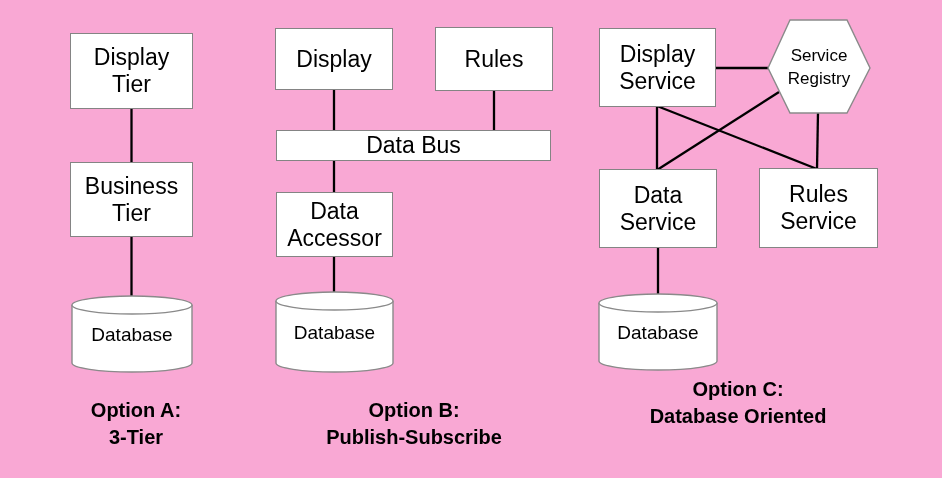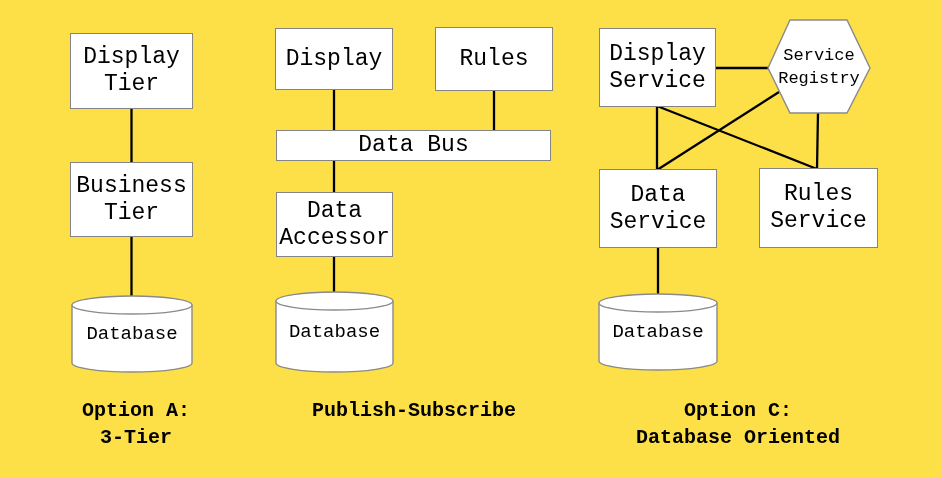--- a/index.html
+++ b/index.html
@@ -1,18 +1,18 @@
 <!DOCTYPE html>
 <html><head>
 <meta charset="utf-8">
 <style>
   html,body{margin:0;padding:0;background:#ffffff;}
   .canvas{
-    position:relative;width:942px;height:478px;background:#fde047;
-    font-family:Liberation Mono, monospace;color:#000;overflow:hidden;
+    position:relative;width:942px;height:478px;background:#f9a8d4;
+    font-family:Liberation Sans, sans-serif;color:#000;overflow:hidden;
   }
   .layer{position:absolute;left:0;top:0;}
   .node{
     position:absolute;box-sizing:border-box;background:#ffffff;
     border:1.5px solid #848484;
     display:flex;flex-direction:column;align-items:center;justify-content:center;
     font-size:23px;line-height:27px;text-align:center;
   }
   .shape-label{
     position:absolute;display:flex;flex-direction:column;align-items:center;justify-content:center;
@@ -88,38 +88,39 @@
   </div>
   <div class="node" style="left:276px;top:130px;width:275px;height:31px;">
     <div>Data Bus</div>
   </div>
   <div class="node" style="left:276px;top:192px;width:117px;height:65px;">
     <div>Data</div>
     <div>Accessor</div>
   </div>
   <div class="shape-label" style="left:276px;top:301px;width:117px;height:62px;">Database</div>
   <div class="caption" style="left:294px;top:397px;width:240px;">
+    <div>Option B:</div>
     <div>Publish-Subscribe</div>
   </div>
 
   <div class="node" style="left:599px;top:28px;width:117px;height:79px;">
     <div>Display</div>
     <div>Service</div>
   </div>
   <div class="shape-label hex-label" style="left:768px;top:20px;width:102px;height:93px;">
     <div>Service</div>
     <div>Registry</div>
   </div>
   <div class="node" style="left:599px;top:169px;width:118px;height:79px;">
     <div>Data</div>
     <div>Service</div>
   </div>
   <div class="node" style="left:759px;top:168px;width:119px;height:80px;">
     <div>Rules</div>
     <div>Service</div>
   </div>
   <div class="shape-label" style="left:599px;top:303px;width:118px;height:58px;">Database</div>
-  <div class="caption" style="left:618px;top:397px;width:240px;">
+  <div class="caption" style="left:618px;top:376px;width:240px;">
     <div>Option C:</div>
     <div>Database Oriented</div>
   </div>
 
 </div>
 
 </body></html>

